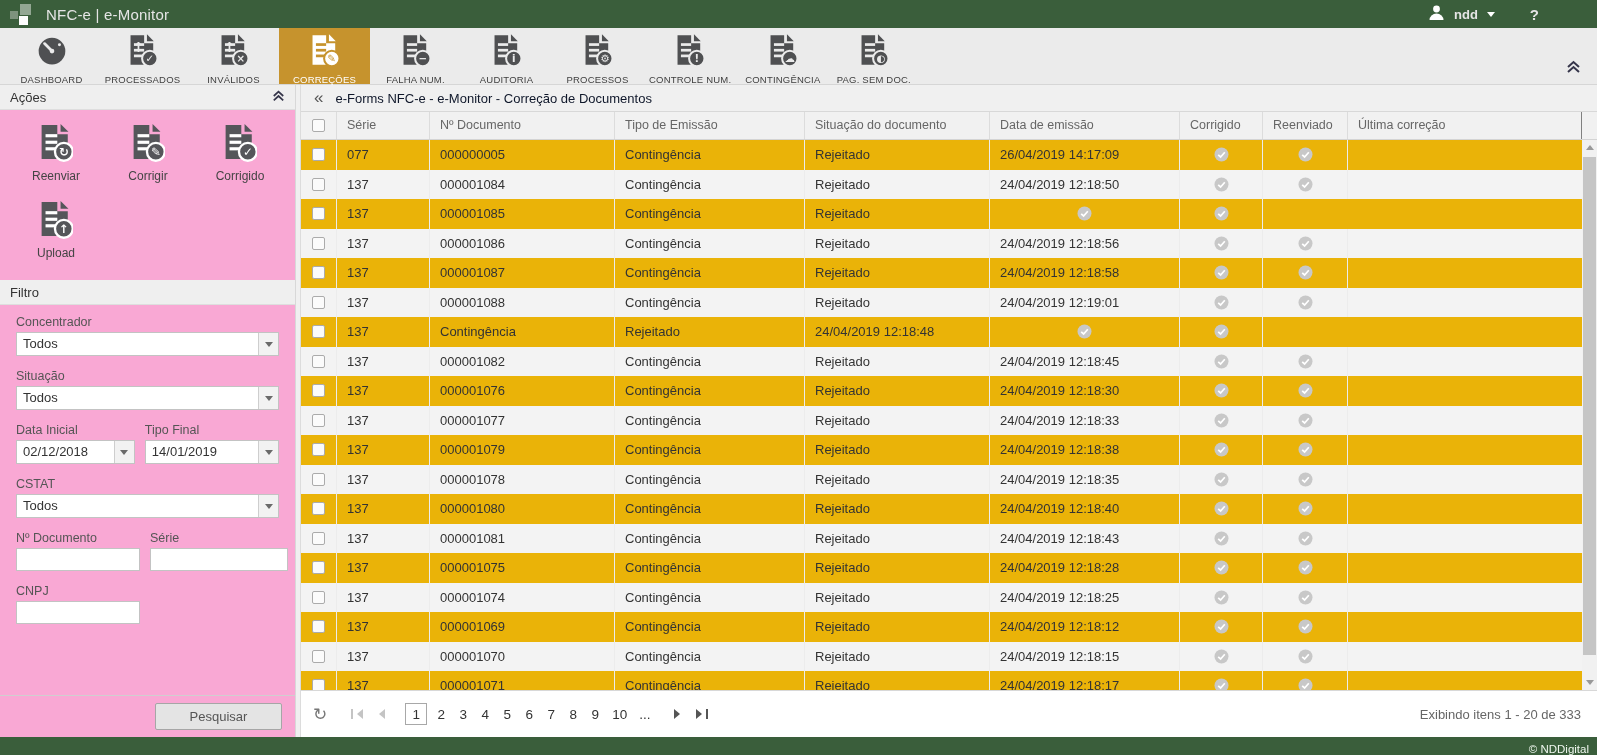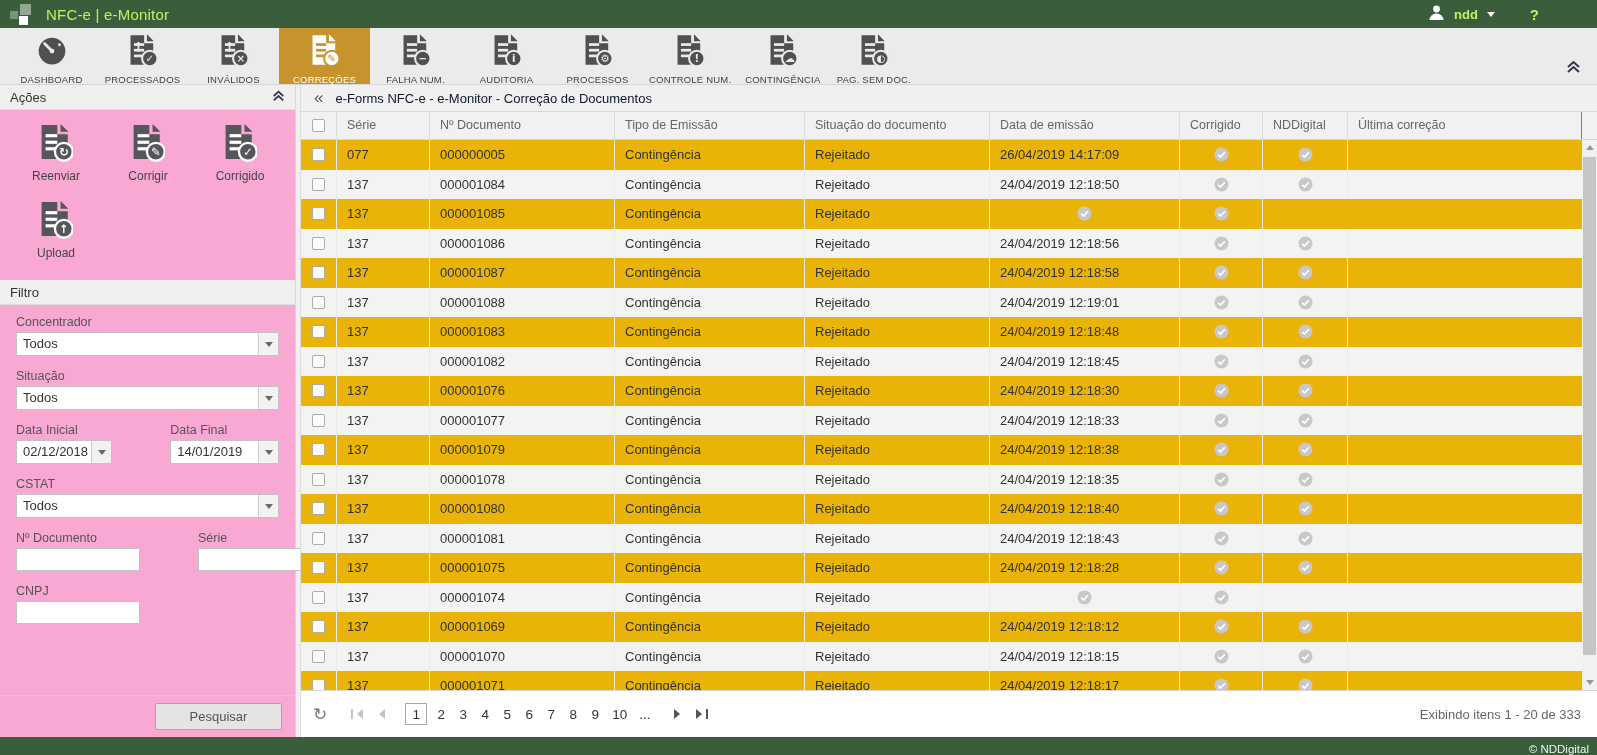--- a/index.html
+++ b/index.html
@@ -1,21 +1,21 @@
 <!DOCTYPE html>
 <html><head>
 <meta charset="utf-8">
 <style>
   * { margin:0; padding:0; box-sizing:border-box; }
   html,body { width:1597px; height:755px; overflow:hidden; background:#f0f0f0;
     font-family:"Liberation Sans","DejaVu Sans",sans-serif; position:relative; }
 
   
   .topbar { position:absolute; left:0; top:0; width:100%; height:28px; background:#3a5e3b;
-    display:flex; align-items:center; color:#bef264; }
+    display:flex; align-items:center; color:#e5e5e5; }
   .logo { width:26px; height:22px; position:relative; margin-left:10px; }
   .logo i { position:absolute; display:block; }
   .logo .sq1 { left:0; top:8px; width:8px; height:8px; background:#7d937d; }
   .logo .sq2 { left:10px; top:1px; width:11px; height:11px; background:#93a793; }
   .logo .sq3 { left:9px; top:13px; width:9px; height:9px; background:#fdfdfd; }
   .apptitle { font-size:15px; margin-left:10px; letter-spacing:0.2px; }
   .topbar-right { margin-left:auto; display:flex; align-items:center; gap:9px; padding-right:58px; }
   .username { font-size:13px; font-weight:bold; }
   .caret-down { width:0; height:0; border:4px solid transparent; border-top:5px solid #fff; margin-top:4px; }
   .help { font-size:15px; font-weight:bold; margin-left:26px; cursor:default; }
@@ -41,21 +41,21 @@
   .action .lbl { font-size:12px; color:#444; margin-top:3px; }
   .filtro-head { margin-top:14px; }
   .fields { padding:10px 16px 0 16px; }
   .f-label { font-size:12.5px; color:#555; margin-bottom:3px; }
   .f-item { margin-bottom:13px; }
   .dd { width:100%; height:24px; border:1px solid #c3c3c3; background:#fff; display:flex; cursor:pointer; }
   .dd .val { flex:1; font-size:13px; color:#333; padding:3px 0 0 6px; overflow:hidden; }
   .dd .btn { width:20px; border-left:1px solid #cecece; background:#f2f2f2; display:flex;
     align-items:center; justify-content:center; }
   .dd .btn i { width:0; height:0; border:4px solid transparent; border-top:5px solid #6a6a6a; margin-top:4px; }
-  .two-col { display:flex;gap:48px; }
+  .two-col { display:flex; }
   .two-col .c1 { width:124px; margin-right:10px; }
   .two-col .c2 { width:140px; }
   .tinput { width:124px; height:23px; border:1px solid #c3c3c3; background:#fff; font-size:13px;
     color:#333; padding:0 5px; font-family:"Liberation Sans","DejaVu Sans",sans-serif; }
   .tinput.w138 { width:138px; }
   .side-bottom { position:absolute; left:0; bottom:0; width:100%; height:42px; border-top:1px solid #cfcfcf; }
   .search-btn { position:absolute; right:13px; top:7px; width:127px; height:27px; background:#e4e4e4;
     border:1px solid #a6a6a6; border-radius:2px; font-size:13px; color:#555; cursor:pointer;
     font-family:"Liberation Sans","DejaVu Sans",sans-serif; }
 
@@ -366,21 +366,21 @@
       <div class="c1">
         <div class="f-label">Data Inicial</div>
         <div class="dd">
           <span class="val">02/12/2018</span>
           <span class="btn">
               <i></i>
             </span>
         </div>
       </div>
       <div class="c2">
-        <div class="f-label">Data Final</div>
+        <div class="f-label">Tipo Final</div>
         <div class="dd">
           <span class="val">14/01/2019</span>
           <span class="btn">
               <i></i>
             </span>
         </div>
       </div>
     </div>
     <div class="f-item">
       <div class="f-label">CSTAT</div>
@@ -423,21 +423,21 @@
       <div class="ghead-in" id="ghead-in">
         <div class="hc cb">
           <span class="cbx"></span>
         </div>
       <div class="hc">Série</div>
           <div class="hc">Nº Documento</div>
           <div class="hc">Tipo de Emissão</div>
           <div class="hc">Situação do documento</div>
           <div class="hc">Data de emissão</div>
           <div class="hc">Corrigido</div>
-          <div class="hc">NDDigital</div>
+          <div class="hc">Reenviado</div>
           <div class="hc">Última correção</div>
         </div>
     </div>
     <div class="rows" id="rows">
         <div class="trow">
           <div class="tc cb">
             <span class="cbx"></span>
           </div>
           <div class="tc">077</div>
           <div class="tc">000000005</div>
@@ -570,21 +570,20 @@
               <polyline points="4.2,7.8 6.6,10 10.8,5.3" fill="none" stroke="#fff" stroke-width="1.7"></polyline>
             </svg>
           </div>
           <div class="tc"></div>
         </div>
         <div class="trow">
           <div class="tc cb">
             <span class="cbx"></span>
           </div>
           <div class="tc">137</div>
-          <div class="tc">000001083</div>
           <div class="tc">Contingência</div>
           <div class="tc">Rejeitado</div>
           <div class="tc">24/04/2019 12:18:48</div>
           <div class="tc ic">
             <svg width="15" height="15" viewBox="0 0 15 15">
               <circle cx="7.5" cy="7.5" r="7" fill="#c8c8c8"></circle>
               <polyline points="4.2,7.8 6.6,10 10.8,5.3" fill="none" stroke="#fff" stroke-width="1.7"></polyline>
             </svg>
           </div>
           <div class="tc ic">
@@ -780,20 +779,21 @@
           <div class="tc"></div>
         </div>
         <div class="trow">
           <div class="tc cb">
             <span class="cbx"></span>
           </div>
           <div class="tc">137</div>
           <div class="tc">000001074</div>
           <div class="tc">Contingência</div>
           <div class="tc">Rejeitado</div>
+          <div class="tc">24/04/2019 12:18:25</div>
           <div class="tc ic">
             <svg width="15" height="15" viewBox="0 0 15 15">
               <circle cx="7.5" cy="7.5" r="7" fill="#c8c8c8"></circle>
               <polyline points="4.2,7.8 6.6,10 10.8,5.3" fill="none" stroke="#fff" stroke-width="1.7"></polyline>
             </svg>
           </div>
           <div class="tc ic">
             <svg width="15" height="15" viewBox="0 0 15 15">
               <circle cx="7.5" cy="7.5" r="7" fill="#c8c8c8"></circle>
               <polyline points="4.2,7.8 6.6,10 10.8,5.3" fill="none" stroke="#fff" stroke-width="1.7"></polyline>

